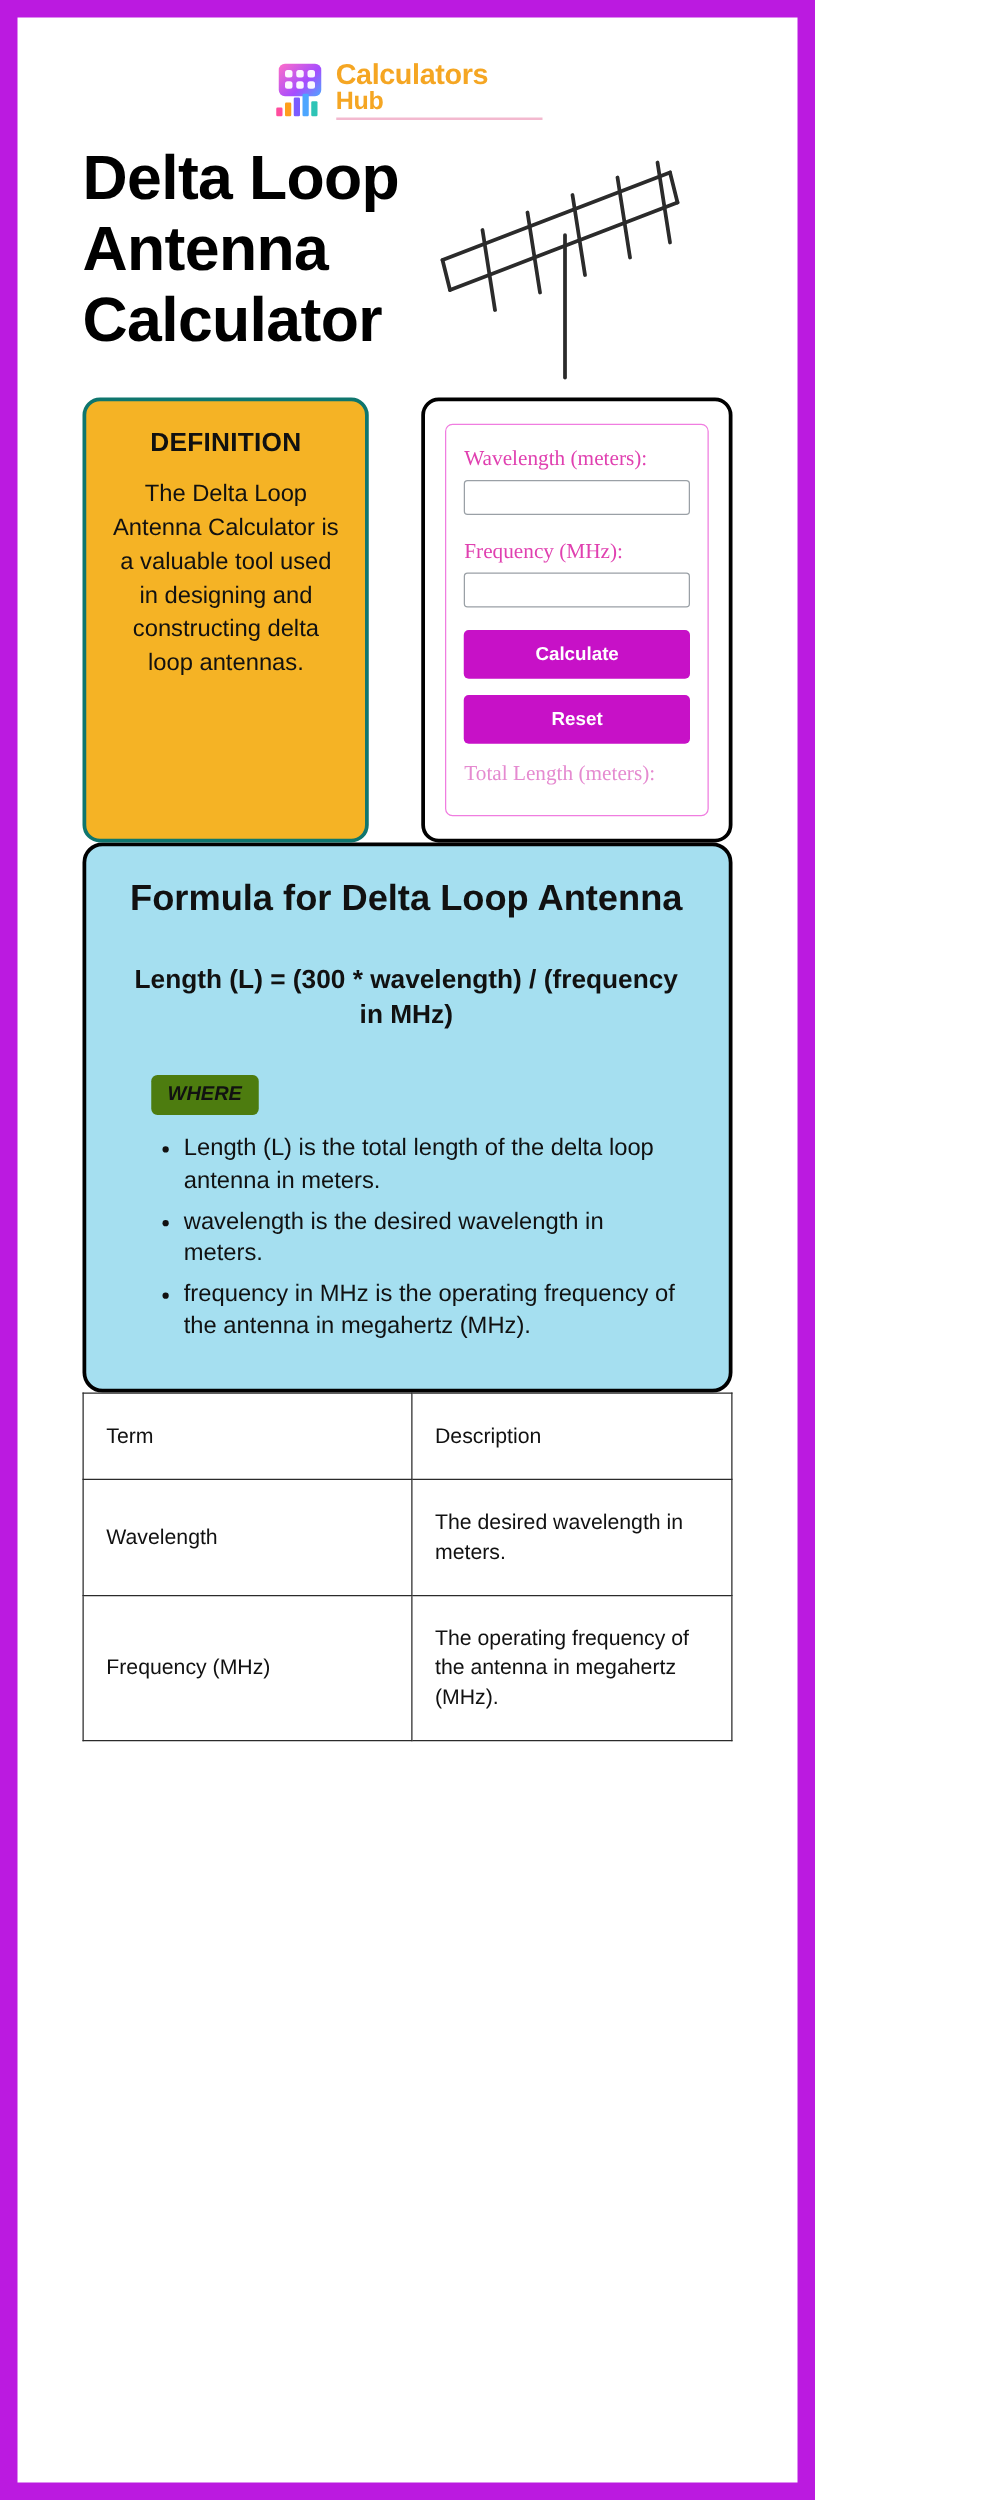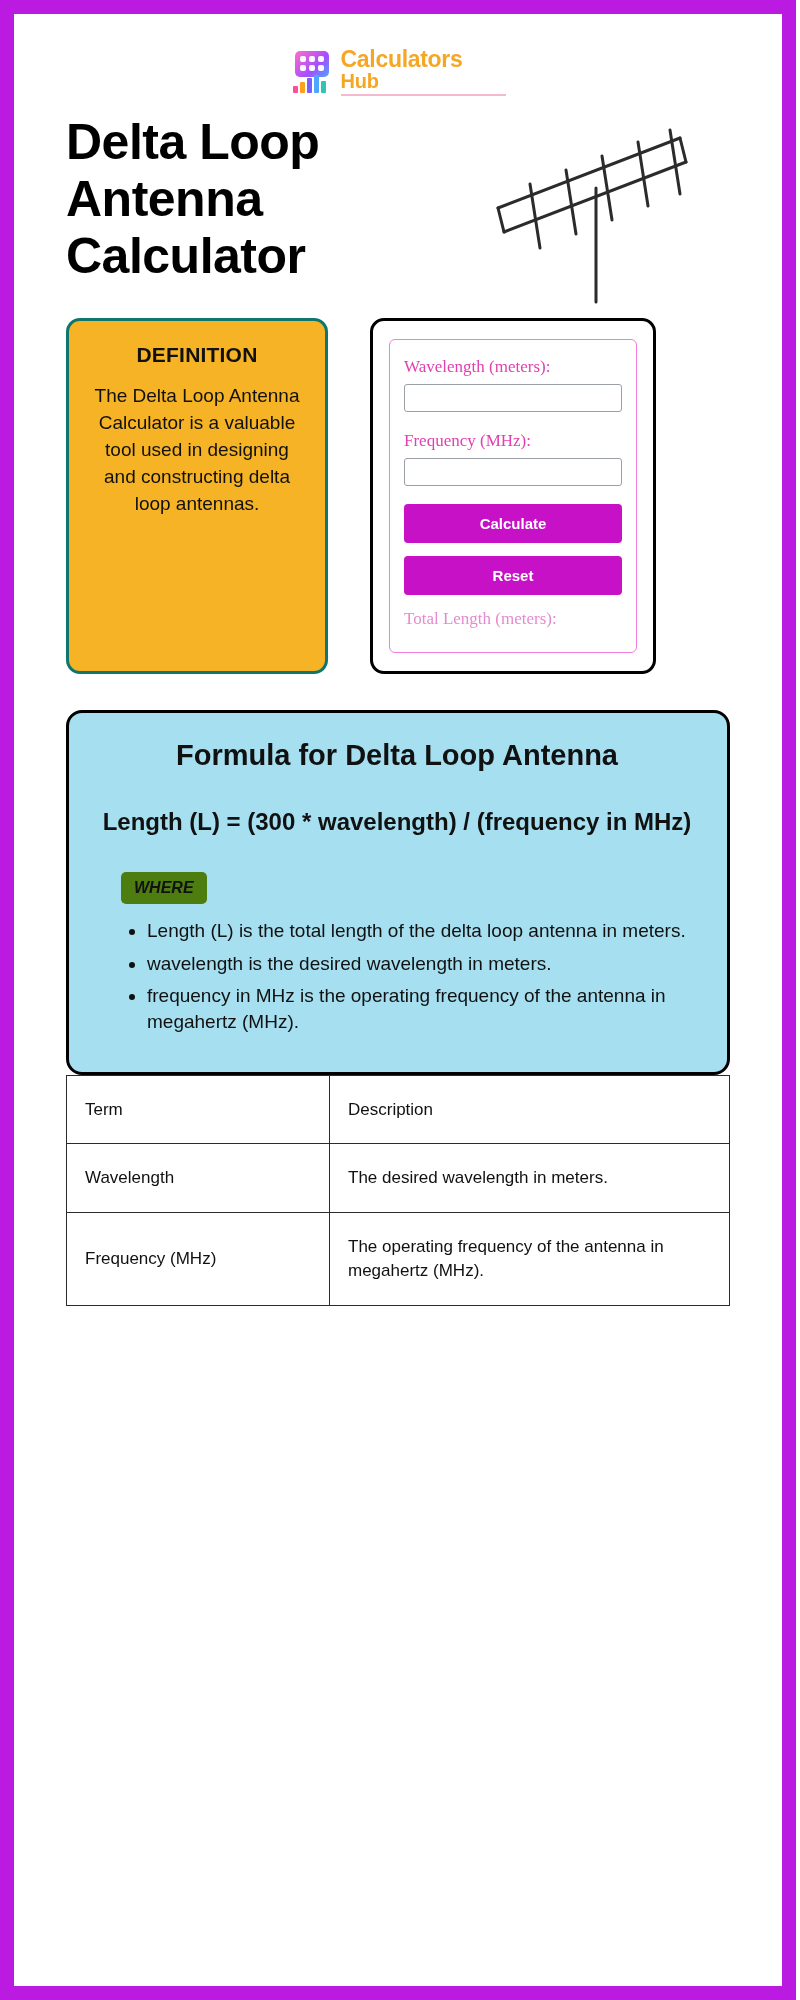--- a/index.html
+++ b/index.html
@@ -8,21 +8,21 @@
     background: #ffffff;
   }
   body {
     width: 800px;
     height: 2000px;
     font-family: "Liberation Sans", sans-serif;
     overflow: hidden;
   }
   .page {
     position: relative;
-    width: 796px;
+    width: 652px;
     height: 2000px;
     box-sizing: border-box;
     background: #ffffff;
     border: 14px solid #bb1ae0;
     padding: 0;
   }
   .inner {
     position: relative;
     width: 100%;
     height: 100%;
@@ -200,36 +200,35 @@
   .calc-result {
     font-family: "Liberation Serif", serif;
     color: #e58ad0;
     font-size: 17px;
     line-height: 1.25;
     margin-top: 8px;
   }
 
   
   .formula-card {
-    margin-top: 36px;
     background: #a5dff0;
     border: 3px solid #000;
     border-radius: 16px;
     padding: 26px 32px 30px 30px;
   }
   .formula-card h2 {
     margin: 0 0 34px 0;
     text-align: center;
     font-size: 29px;
     font-weight: 800;
     color: #111;
   }
   .formula-eq {
     text-align: center;
-    font-size: 24px;
+    font-size: 21px;
     font-weight: bold;
     color: #111;
     line-height: 1.35;
     margin-bottom: 34px;
   }
   .where-badge {
     display: inline-block;
     background: #4d7c0f;
     color: #111;
     font-weight: bold;

